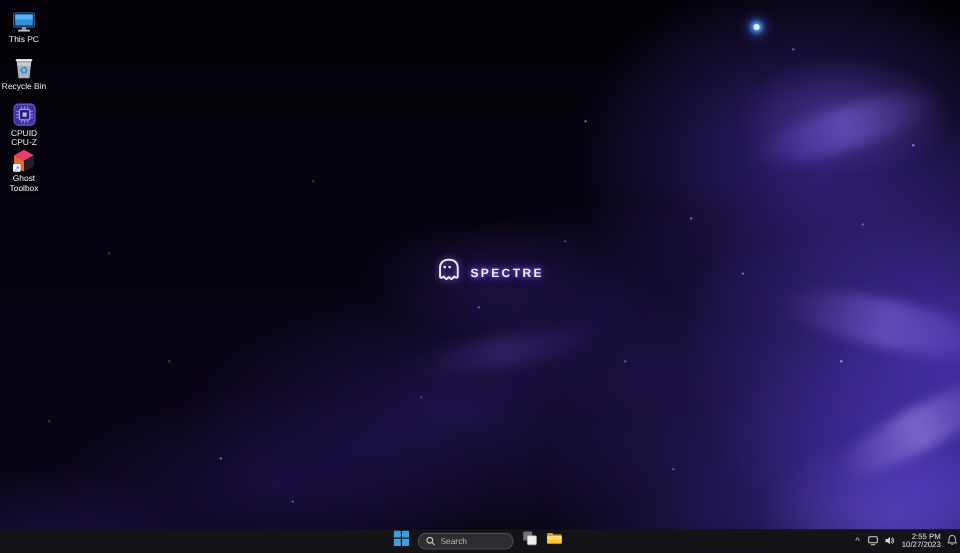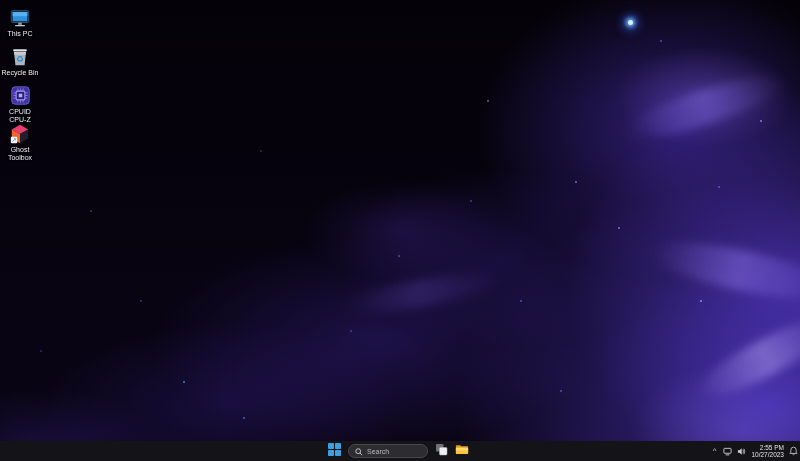--- a/index.html
+++ b/index.html
@@ -81,20 +81,30 @@
 
 <div class="desktop">
 
   <div class="streak s1"></div>
   <div class="streak s2"></div>
   <div class="streak s3"></div>
   <div class="streak s4"></div>
   <div class="stars"></div>
   <div class="star-bright"></div>
 
+  <div class="spectre">
+    <span>
+      <svg width="26" height="26" viewBox="0 0 24 24">
+        <path d="M12 3.2c-3.4 0-5.8 2.6-5.8 5.8v7c0 .9 1 1.4 1.7.9l1-.8 1.5 1.5c.4.4 1 .4 1.4 0l1.2-1.2 1.2 1.2c.4.4 1 .4 1.4 0l1.5-1.5 1 .8c.7.5 1.7 0 1.7-.9V9c0-3.2-2.4-5.8-5.8-5.8z" fill="none" stroke="#efe9ff" stroke-width="1.5" stroke-linejoin="round"></path>
+        <circle cx="9.8" cy="8.8" r="1.05" fill="#efe9ff"></circle>
+        <circle cx="13.6" cy="8.8" r="1.05" fill="#efe9ff"></circle>
+      </svg>
+    </span>
+    <span class="spectre-text">SPECTRE</span>
+  </div>
 
   <div class="icon-cell cell-0">
     <span class="glyph">
       <svg width="22" height="22" viewBox="0 0 24 24">
         <rect x="2.5" y="4" width="19" height="13" rx="1.2" fill="#0f2238" stroke="#2d5a82" stroke-width="1"></rect>
         <rect x="4" y="5.5" width="16" height="10" rx="0.5" fill="#2f8fd8"></rect>
         <rect x="4" y="5.5" width="16" height="4.5" rx="0.5" fill="#55b2ef"></rect>
         <rect x="10" y="17" width="4" height="2.5" fill="#8d98a3"></rect>
         <rect x="6.5" y="19.5" width="11" height="1.6" rx="0.8" fill="#c2cad0"></rect>
       </svg>

